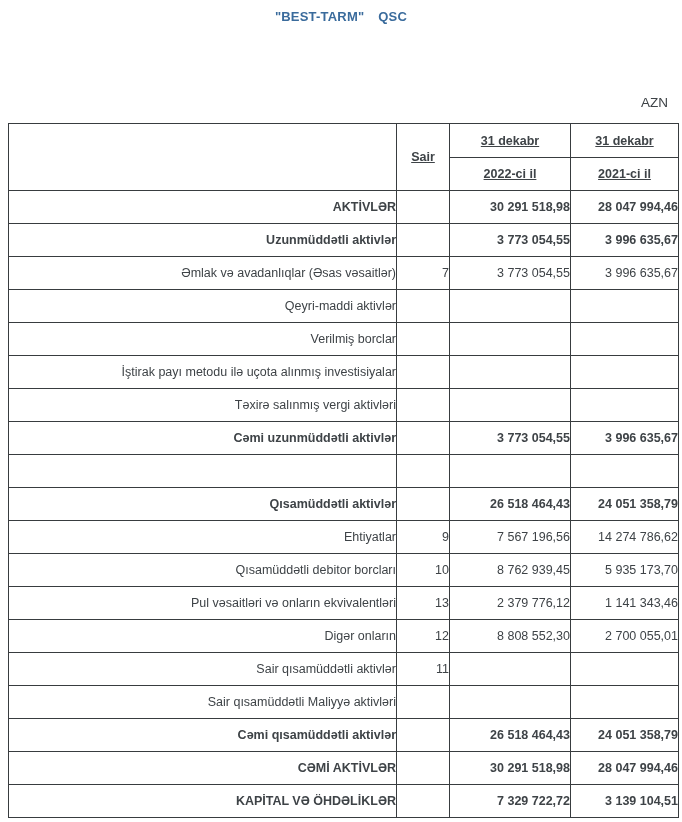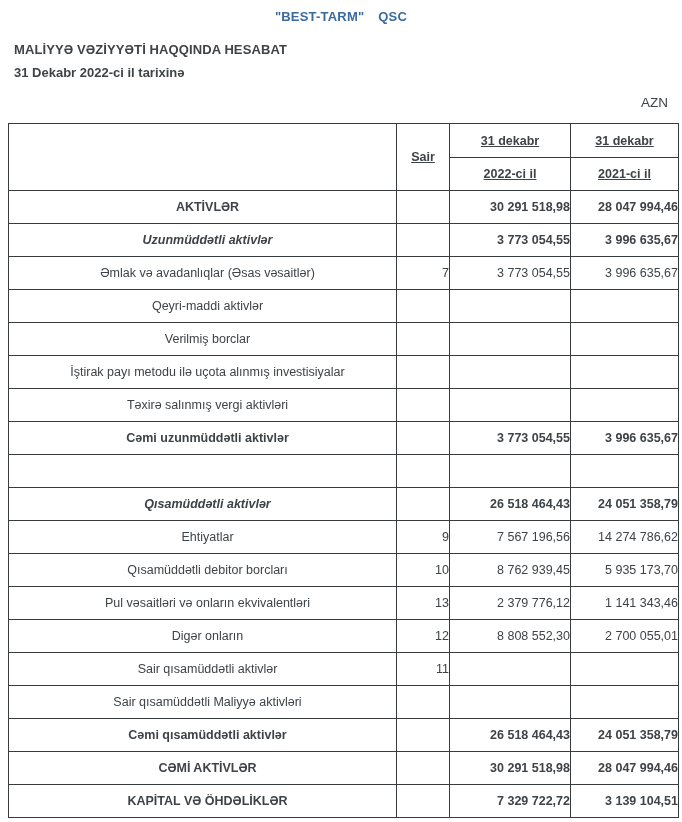--- a/index.html
+++ b/index.html
@@ -51,39 +51,37 @@
   col.c-label { width: 388px; }
   col.c-qeyd  { width: 53px;  }
   col.c-v22   { width: 121px; }
   col.c-v21   { width: 108px; }
 
   thead th { font-weight: 700; text-align: center; text-decoration: underline; }
   thead tr.h1 th { height: 34px; }
   thead tr.h2 th { height: 33px; }
 
   tbody tr { height: 33px; }
-  tbody td.c-label { text-align: center; padding-left: 10px; margin-left: 11px; }
+  tbody td.c-label { text-align: right; padding-left: 10px; margin-left: 11px; }
   tbody td.c-qeyd, tbody td.c-val { text-align: right; }
 
   tr.style-bold td.c-label { font-weight: 700; }
   tr.style-bold td.c-val   { font-weight: 700; }
-  tr.style-bold-italic td.c-label { font-weight: 700; font-style: italic; }
+  tr.style-bold-italic td.c-label { font-weight: 700; }
   tr.style-bold-italic td.c-val   { font-weight: 700; }
 </style>
 </head>
 <body style="color: rgb(62, 67, 71);">
 
 <div class="page">
 
   <div class="company-line" style="color: rgb(58, 107, 156);">
     <span class="co-name">"BEST-TARM"</span><span>QSC</span>
   </div>
 
-  <div class="doc-title">MALİYYƏ VƏZİYYƏTİ HAQQINDA HESABAT</div>
-  <div class="doc-subtitle">31 Dekabr 2022-ci il tarixinə</div>
   <div class="currency">AZN</div>
 
   <table class="fin">
     <colgroup>
       <col class="c-label">
         <col class="c-qeyd">
         <col class="c-v22">
         <col class="c-v21">
     </colgroup>
     <thead>

